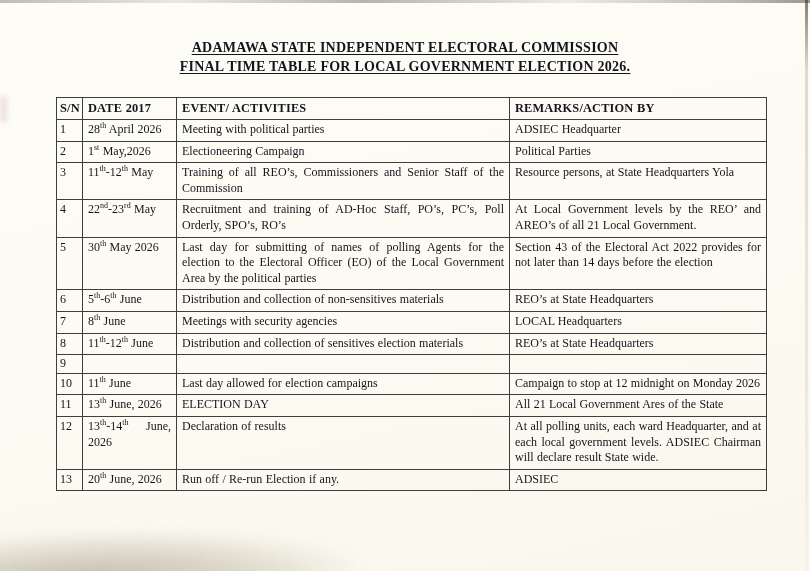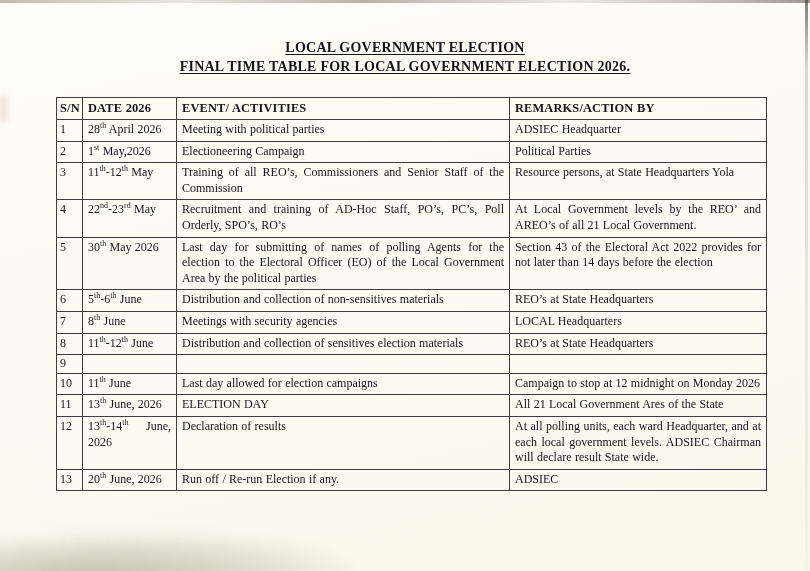--- a/index.html
+++ b/index.html
@@ -107,35 +107,35 @@
     line-height: 0;
     vertical-align: super;
   }
 </style>
 </head>
 <body>
 
 <div class="page">
 
   <div class="titles">
-    <div class="t">LOCAL GOVERNMENT ELECTION</div>
+    <div class="t">ADAMAWA STATE INDEPENDENT ELECTORAL COMMISSION</div>
     <div class="t">FINAL TIME TABLE FOR LOCAL GOVERNMENT ELECTION 2026.</div>
   </div>
 
   <table class="timetable">
     <colgroup>
       <col style="width:26px">
       <col style="width:94px">
       <col style="width:333px">
       <col style="width:257px">
     </colgroup>
     <thead>
       <tr>
         <th class="col-sn">S/N</th>
-        <th class="col-date">DATE 2026</th>
+        <th class="col-date">DATE 2017</th>
         <th class="col-event">EVENT/ ACTIVITIES</th>
         <th class="col-remarks">REMARKS/ACTION BY</th>
       </tr>
     </thead>
     <tbody>
         <tr>
           <td class="col-sn">1</td>
           <td class="col-date">28<sup>th</sup> April 2026</td>
           <td class="col-event">Meeting with political parties</td>
           <td class="col-remarks">ADSIEC Headquarter</td>

